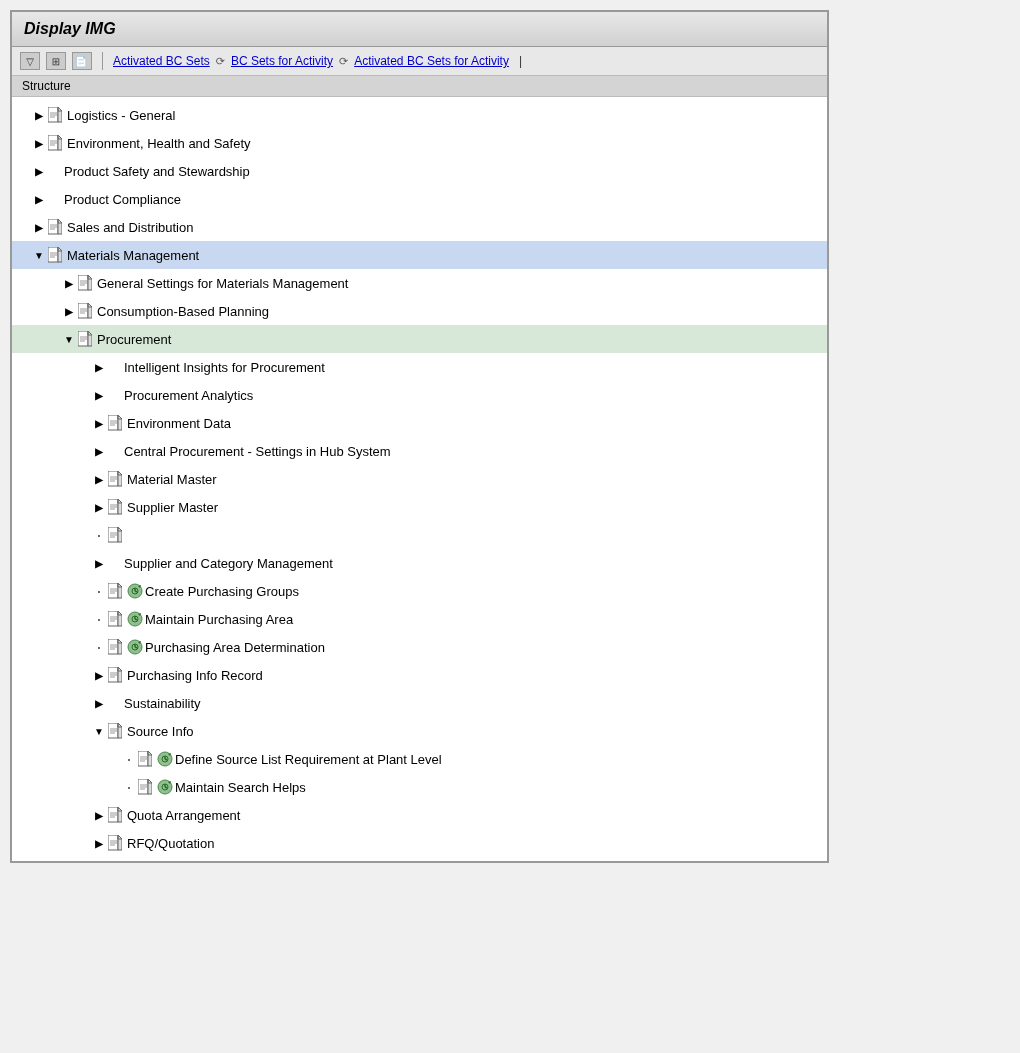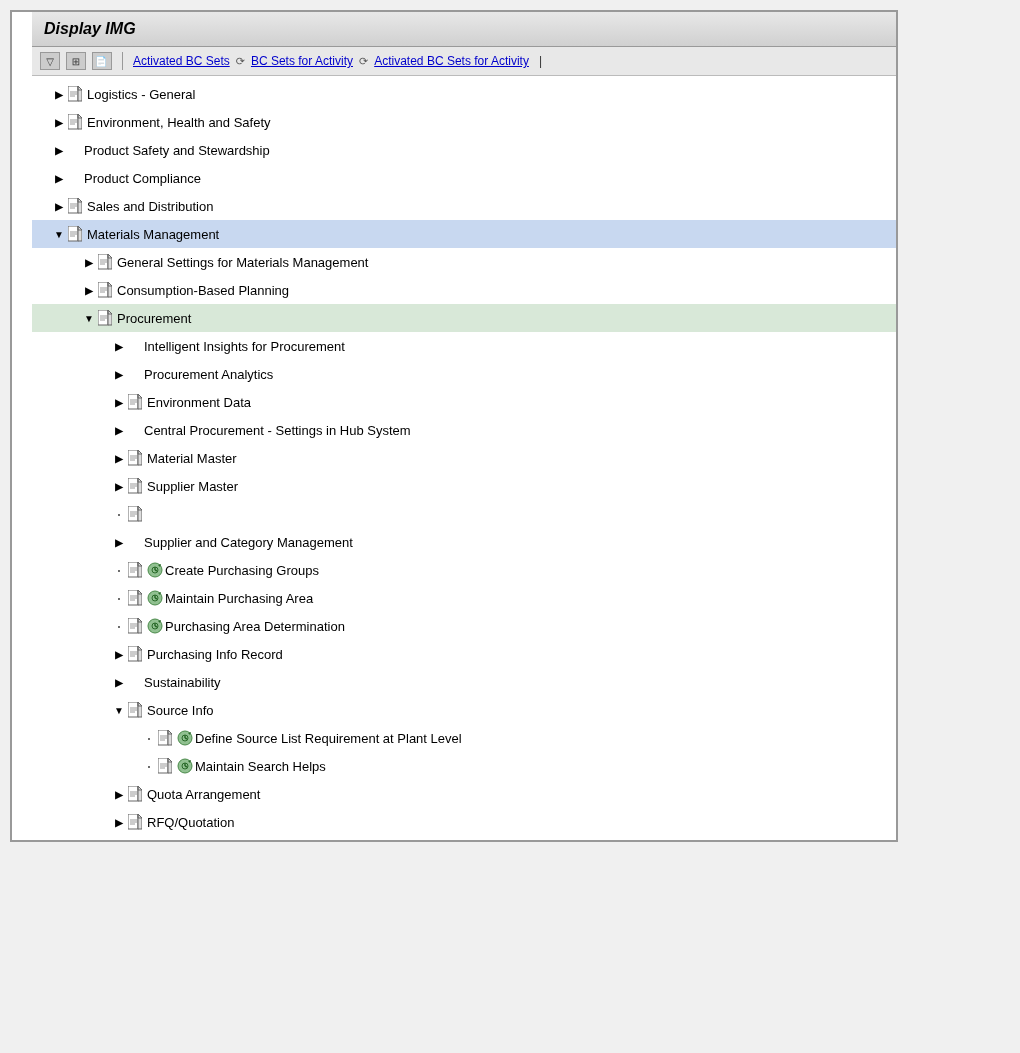--- a/index.html
+++ b/index.html
@@ -5,22 +5,21 @@
     * { box-sizing: border-box; margin: 0; padding: 0; }
     body {
       font-family: Arial, sans-serif;
       font-size: 13px;
       background: #f0f0f0;
       padding: 10px;
     }
     .window {
       border: 2px solid #999;
       background: #fff;
-      width: 888px;
-      padding-left: 20px;
+      width: 819px;
     }
     .title-bar {
       background: linear-gradient(to bottom, #e8e8e8, #d0d0d0);
       border-bottom: 1px solid #999;
       padding: 8px 12px;
       font-size: 16px;
       font-weight: bold;
       font-style: italic;
       color: #000;
     }
@@ -143,20 +142,23 @@
     <div class="toolbar-icon" title="Grid">⊞</div>
     <div class="toolbar-icon" title="Document">📄</div>
     <div class="toolbar-sep"></div>
     <span class="toolbar-link">Activated BC Sets</span>
     <span style="font-size:11px; color:#555;">⟳</span>
     <span class="toolbar-link">BC Sets for Activity</span>
     <span style="font-size:11px; color:#555;">⟳</span>
     <span class="toolbar-link">Activated BC Sets for Activity</span>
     <span style="margin-left:4px;">|</span>
   </div>
+  <div class="structure-header">
+    <span>Structure</span>
+  </div>
   <div class="tree-area" id="tree-container">
   <div class="tree-row">
         <span class="indent" style="width: 20px;"></span>
         <span class="expand-btn" style="font-size: 10px; font-weight: bold;">▶</span>
         <span class="node-icon">
           <svg width="14" height="16" viewBox="0 0 14 16">
       <rect x="0" y="0" width="10" height="15" fill="white" stroke="#666" stroke-width="1"></rect>
       <polygon points="10,0 14,4 14,15 10,15 10,0" fill="#ddd" stroke="#666" stroke-width="1"></polygon>
       <line x1="10" y1="0" x2="14" y2="4" stroke="#666" stroke-width="1"></line>
       <line x1="10" y1="0" x2="10" y2="4" stroke="#666" stroke-width="1"></line>

